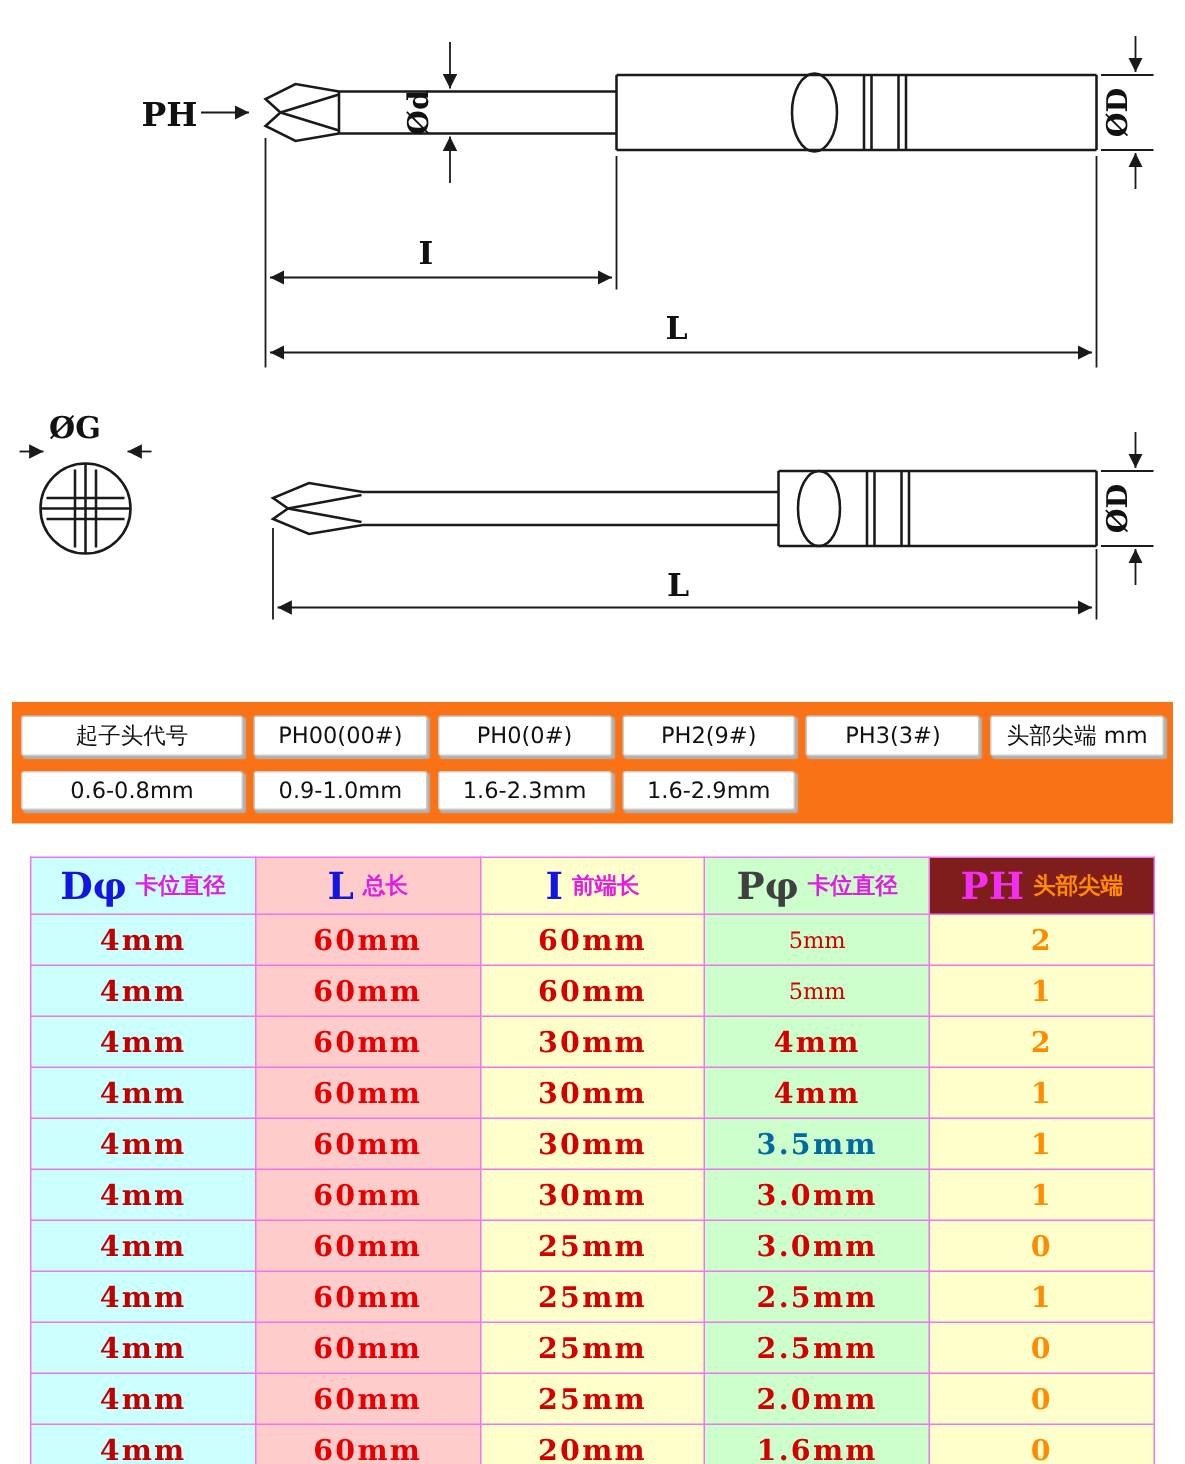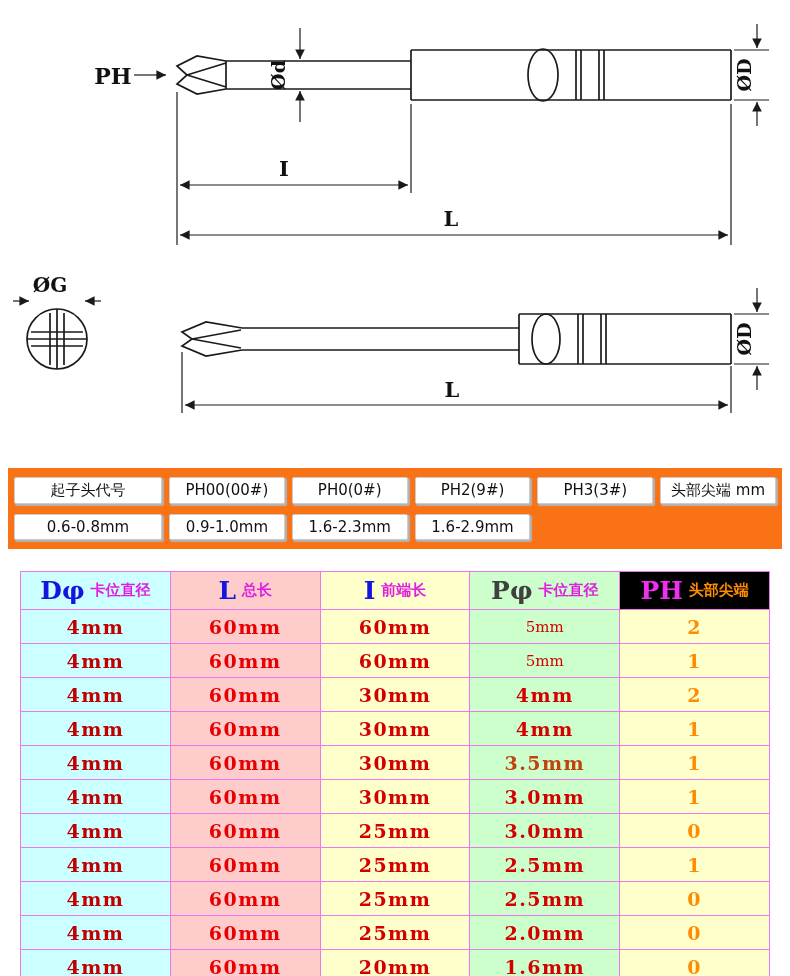--- a/index.html
+++ b/index.html
@@ -181,21 +181,21 @@
       <div class="spec-cell">1.6-2.9mm</div>
     </div>
 
   <table class="size-table">
     <thead>
       <tr>
           <th style="background: rgb(204, 255, 255);"><span class="hcode" style="color: rgb(21, 21, 224);">Dφ</span><span class="hlabel" style="color: rgb(224, 32, 224); text-align: right;">卡位直径</span></th>
           <th style="background: rgb(255, 204, 204);"><span class="hcode" style="color: rgb(21, 21, 224);">L</span><span class="hlabel" style="color: rgb(224, 32, 224);">总长</span></th>
           <th style="background: rgb(255, 255, 204);"><span class="hcode" style="color: rgb(21, 21, 224);">I</span><span class="hlabel" style="color: rgb(224, 32, 224);">前端长</span></th>
           <th style="background: rgb(204, 255, 204);"><span class="hcode" style="color: #404040;">Pφ</span><span class="hlabel" style="color: rgb(224, 32, 224);">卡位直径</span></th>
-          <th style="background: #000000;"><span class="hcode" style="color: rgb(240, 47, 240);">PH</span><span class="hlabel" style="color: rgb(255, 140, 0);">头部尖端</span></th>
+          <th style="background: #7f1d1d;"><span class="hcode" style="color: rgb(240, 47, 240);">PH</span><span class="hlabel" style="color: rgb(255, 140, 0);">头部尖端</span></th>
         </tr>
     </thead>
     <tbody>
         <tr>
           <td class="size-val" style="background: rgb(204, 255, 255); color: rgb(192, 0, 0);">4mm</td>
           <td class="size-val" style="background: rgb(255, 204, 204); color: rgb(230, 0, 0);">60mm</td>
           <td class="size-val" style="background: rgb(255, 255, 204); color: rgb(212, 0, 0);">60mm</td>
           <td class="size-val small-val" style="background: rgb(204, 255, 204); color: rgb(212, 0, 0);">5mm</td>
           <td class="size-val" style="background: rgb(255, 255, 204); color: rgb(255, 140, 0);">2</td>
         </tr>
@@ -217,21 +217,21 @@
           <td class="size-val" style="background: rgb(204, 255, 255); color: rgb(192, 0, 0);">4mm</td>
           <td class="size-val" style="background: rgb(255, 204, 204); color: rgb(230, 0, 0);">60mm</td>
           <td class="size-val" style="background: rgb(255, 255, 204); color: rgb(212, 0, 0);">30mm</td>
           <td class="size-val" style="background: rgb(204, 255, 204); color: rgb(212, 0, 0);">4mm</td>
           <td class="size-val" style="background: rgb(255, 255, 204); color: rgb(255, 140, 0);">1</td>
         </tr>
         <tr>
           <td class="size-val" style="background: rgb(204, 255, 255); color: rgb(192, 0, 0);">4mm</td>
           <td class="size-val" style="background: rgb(255, 204, 204); color: rgb(230, 0, 0);">60mm</td>
           <td class="size-val" style="background: rgb(255, 255, 204); color: rgb(212, 0, 0);">30mm</td>
-          <td class="size-val" style="background: rgb(204, 255, 204); color: #c2410c;">3.5mm</td>
+          <td class="size-val" style="background: rgb(204, 255, 204); color: #0369a1;">3.5mm</td>
           <td class="size-val" style="background: rgb(255, 255, 204); color: rgb(255, 140, 0);">1</td>
         </tr>
         <tr>
           <td class="size-val" style="background: rgb(204, 255, 255); color: rgb(192, 0, 0);">4mm</td>
           <td class="size-val" style="background: rgb(255, 204, 204); color: rgb(230, 0, 0);">60mm</td>
           <td class="size-val" style="background: rgb(255, 255, 204); color: rgb(212, 0, 0);">30mm</td>
           <td class="size-val" style="background: rgb(204, 255, 204); color: rgb(212, 0, 0);">3.0mm</td>
           <td class="size-val" style="background: rgb(255, 255, 204); color: rgb(255, 140, 0);">1</td>
         </tr>
         <tr>

